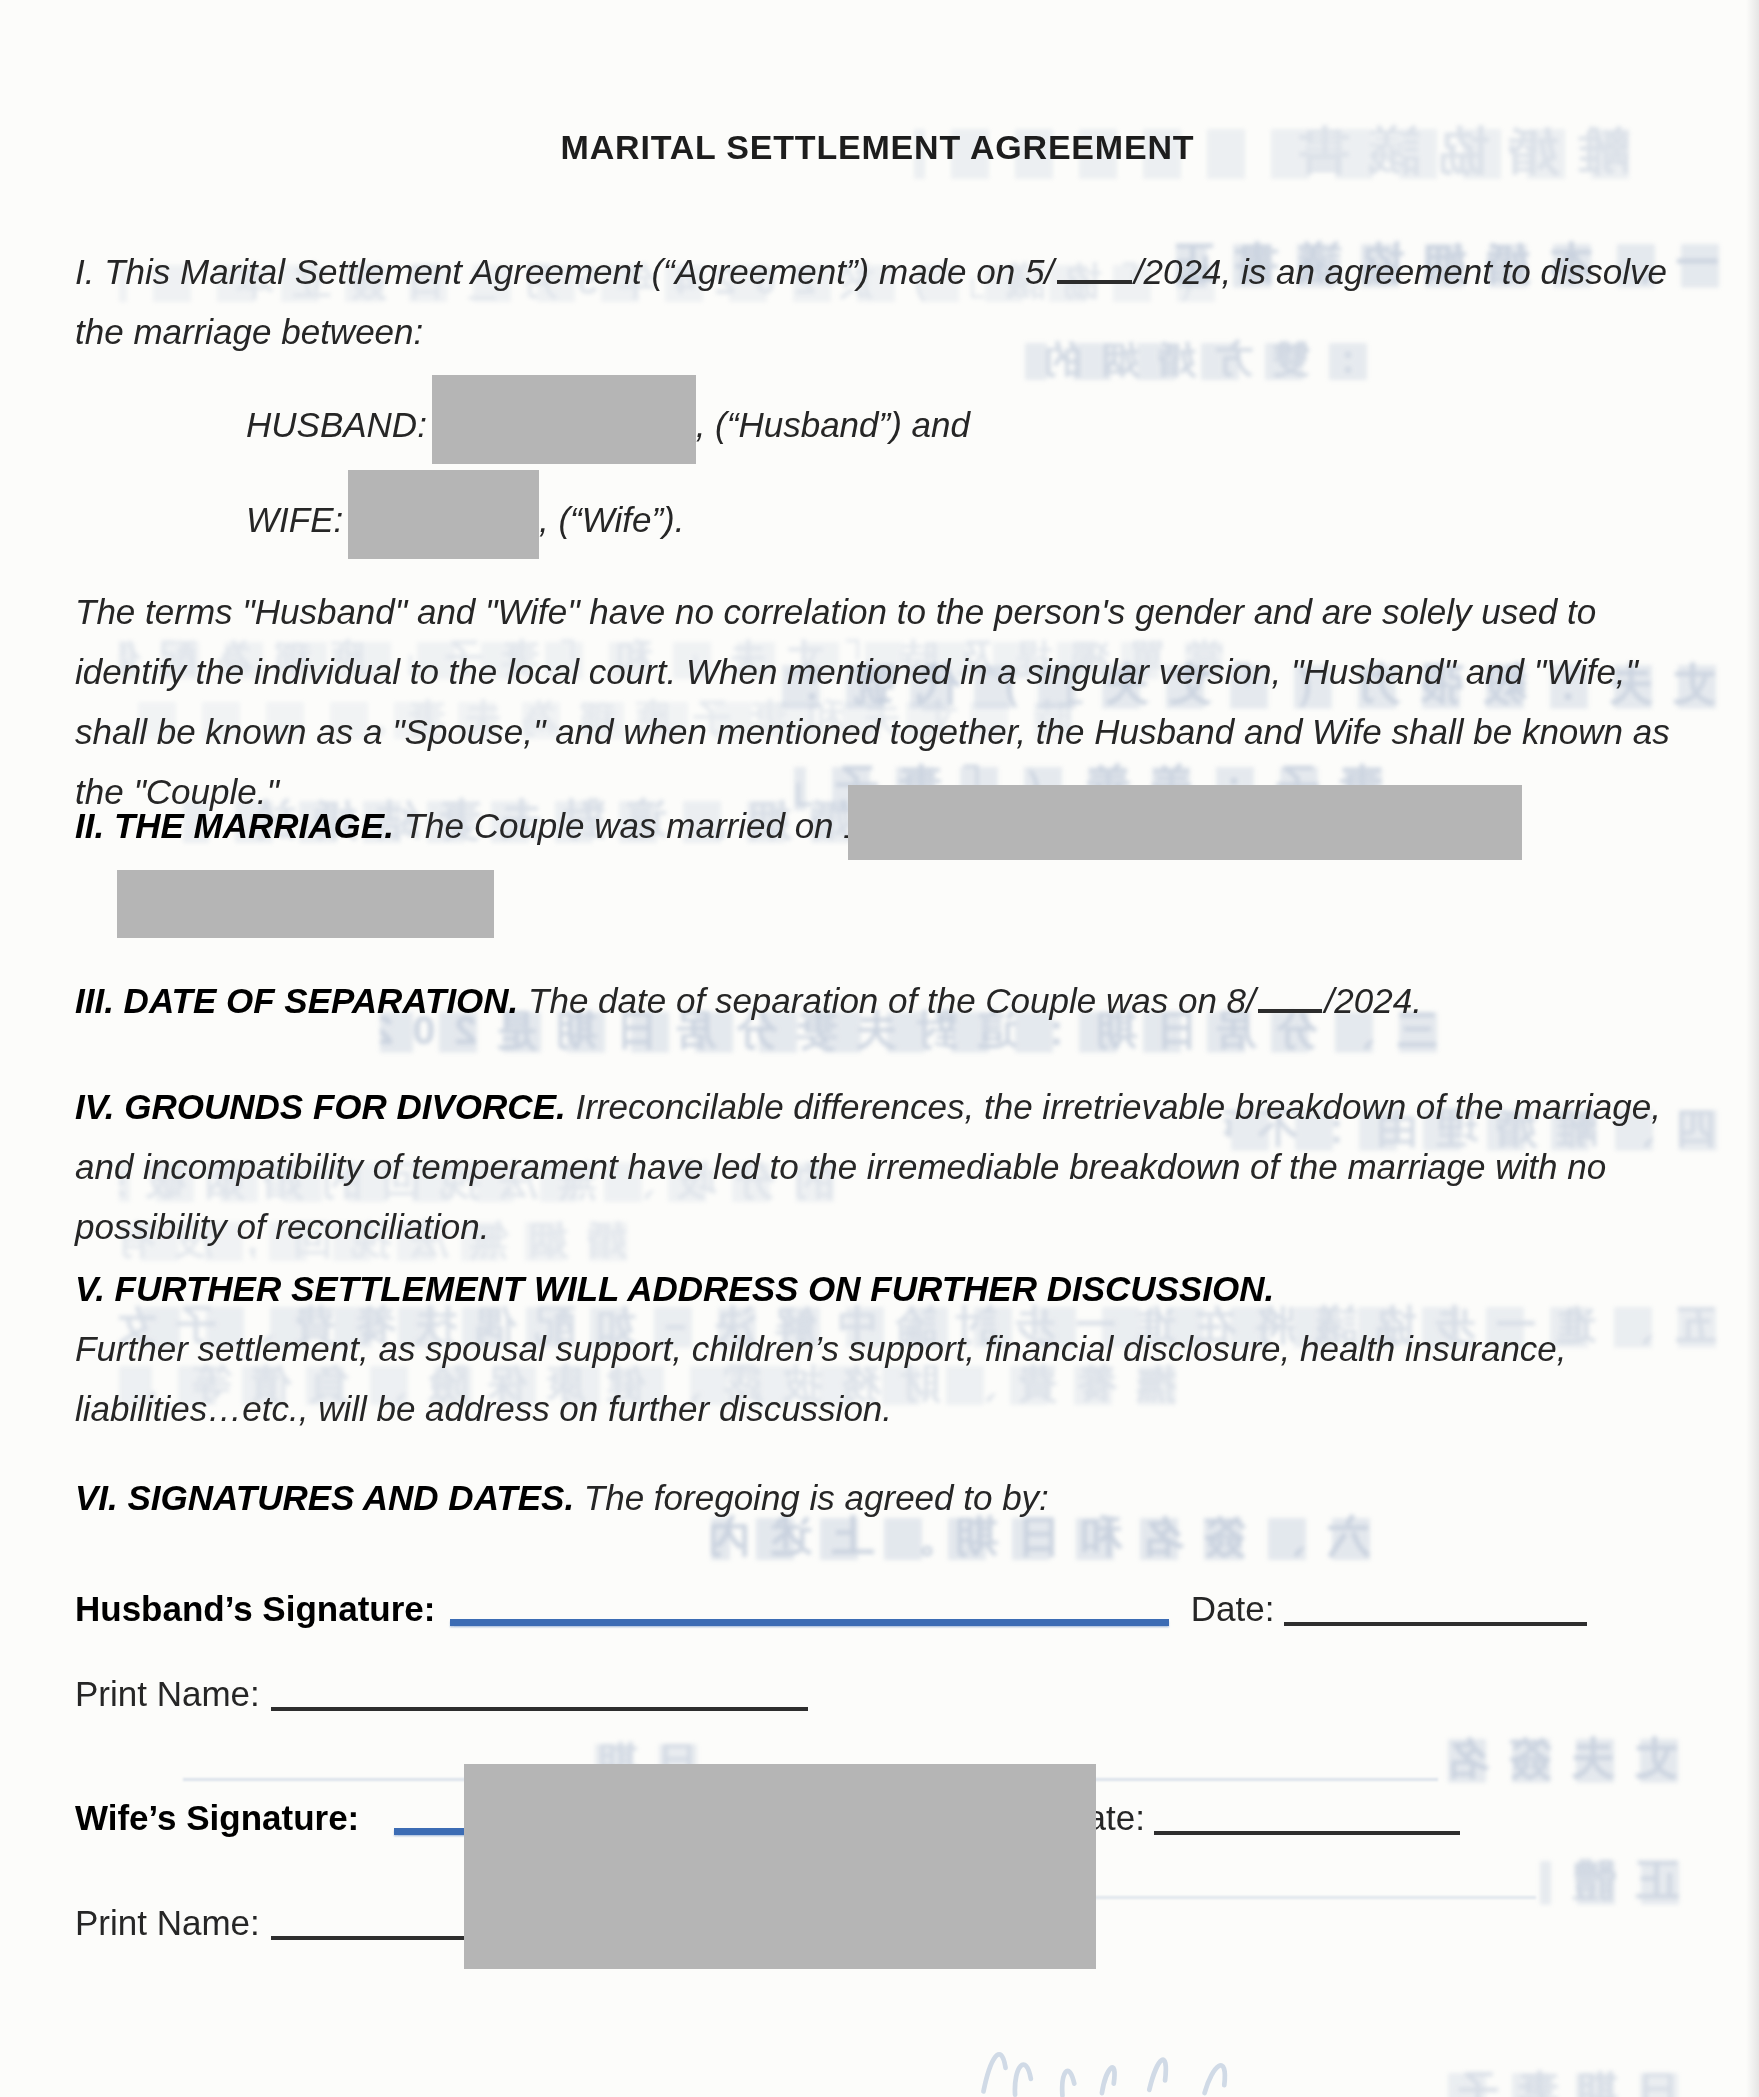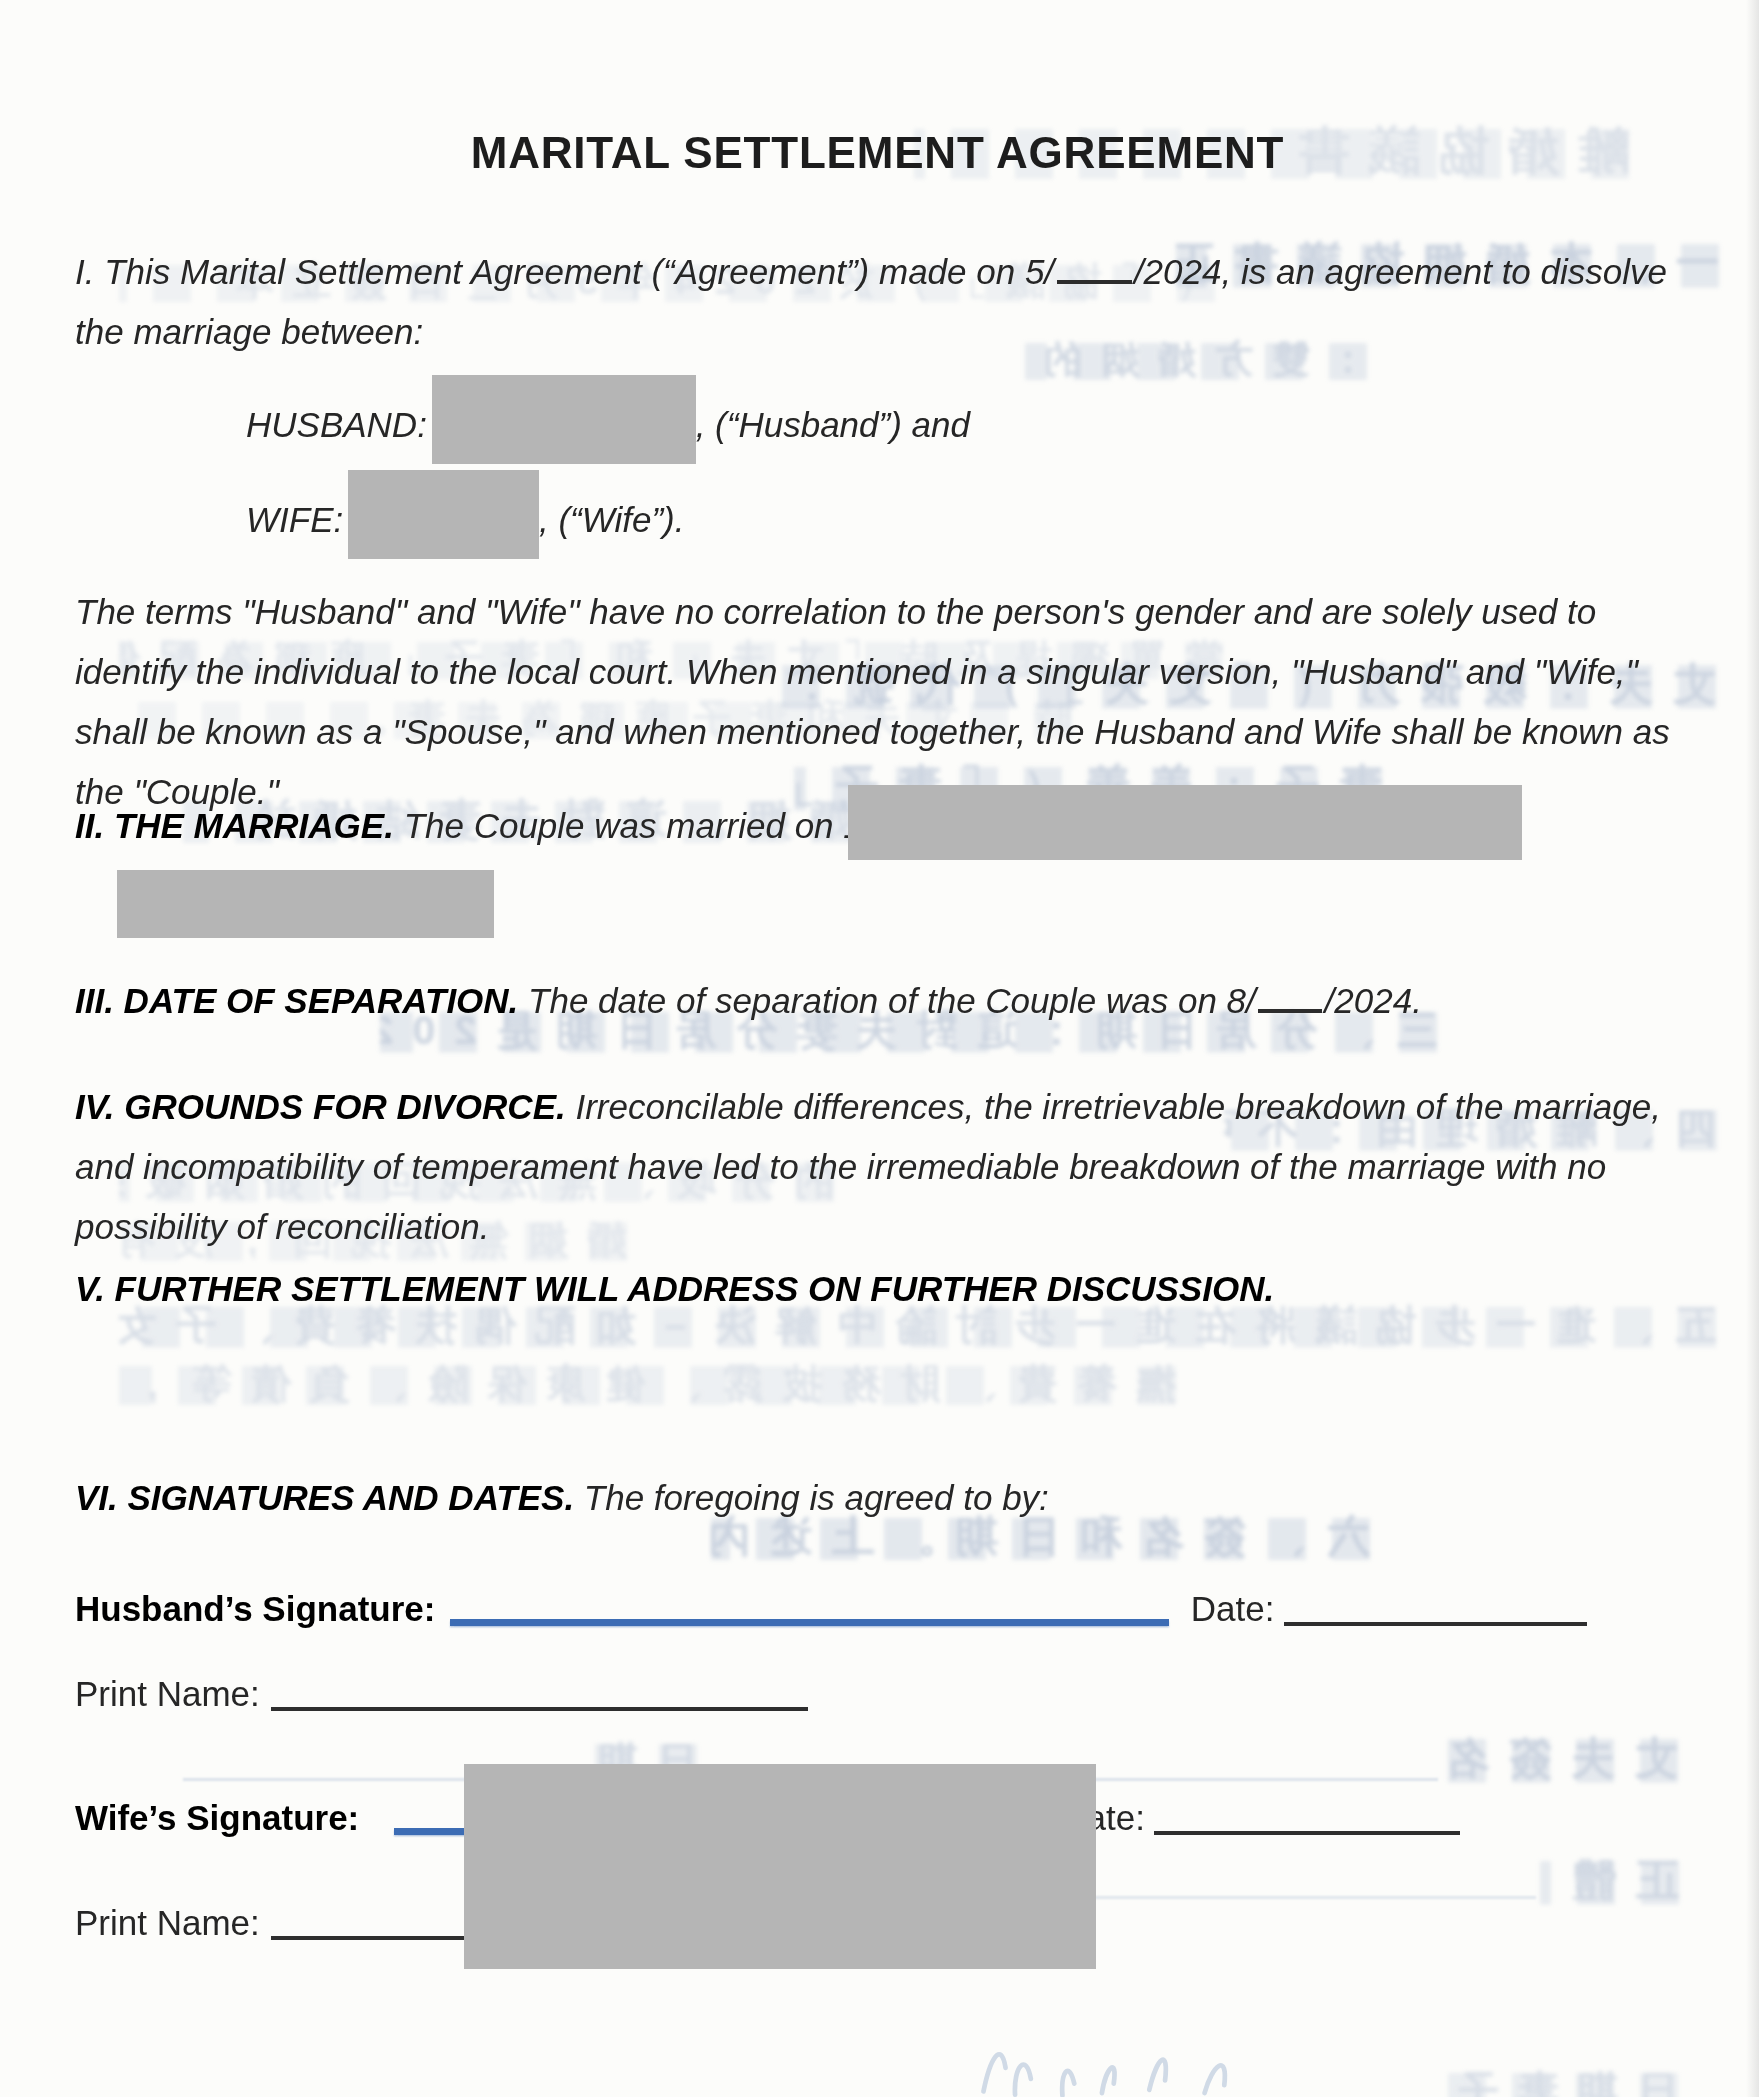--- a/index.html
+++ b/index.html
@@ -37,21 +37,21 @@
     position:absolute;border-top:3.2px solid #c9d4e2;filter:blur(1px);
   }
   .ink-strokes{position:absolute;z-index:1;}
   
   .content{
     position:absolute;left:75px;top:0;width:1605px;z-index:2;
     font-size:35px;line-height:60px;
   }
   .abs{position:absolute;left:0;width:1605px;}
   .title{
-    font-size:44px;font-weight:700;letter-spacing:0.8px;color:#1d1d1d;
+    font-size:34px;font-weight:700;letter-spacing:0.8px;color:#1d1d1d;
     text-align:center;margin:0;line-height:1.2;
   }
   p{margin:0;font-style:italic;}
   b,strong,.b{font-weight:700;color:#000000;}
   .blank{
     display:inline-block;border-bottom:4px solid #2c2c2c;height:24px;
     vertical-align:baseline;margin:0 2.4px;
   }
   .blank-w95{width:75px;}
   .blank-w80{width:64px;}
@@ -141,20 +141,21 @@
       <p><strong>II. THE MARRIAGE.</strong><span> The Couple was married on </span><span>1</span><span class="redaction red-marriage1"></span></p>
       <span class="redaction red-marriage2"></span>
     </div>
 
     <p class="abs" style="top:971px;"><strong>III. DATE OF SEPARATION.</strong><span> The date of separation of the Couple was on 8/</span><span class="blank blank-w80"></span><span>/2024.</span></p>
 
     <p class="abs" style="top:1077px;"><strong>IV. GROUNDS FOR DIVORCE.</strong><span> Irreconcilable differences, the irretrievable breakdown of the marriage, and incompatibility of temperament have led to the irremediable breakdown of the marriage with no possibility of reconciliation.</span></p>
 
     <div class="abs" style="top:1259px;">
       <p><strong>V. FURTHER SETTLEMENT WILL ADDRESS ON FURTHER DISCUSSION.</strong></p>
+      <p>Further settlement, as spousal support, children’s support, financial disclosure, health insurance, liabilities…etc., will be address on further discussion.</p>
     </div>
 
     <p class="abs" style="top:1468px;"><strong>VI. SIGNATURES AND DATES.</strong><span> The foregoing is agreed to by:</span></p>
 
     <div class="sig-area">
 
       <div class="sig-row" id="row-hsig">
         <span class="lbl b">Husband’s Signature:</span>
         <span class="uline blue w-hsigline"></span>
         <span class="lbl ml-date">Date:</span>

